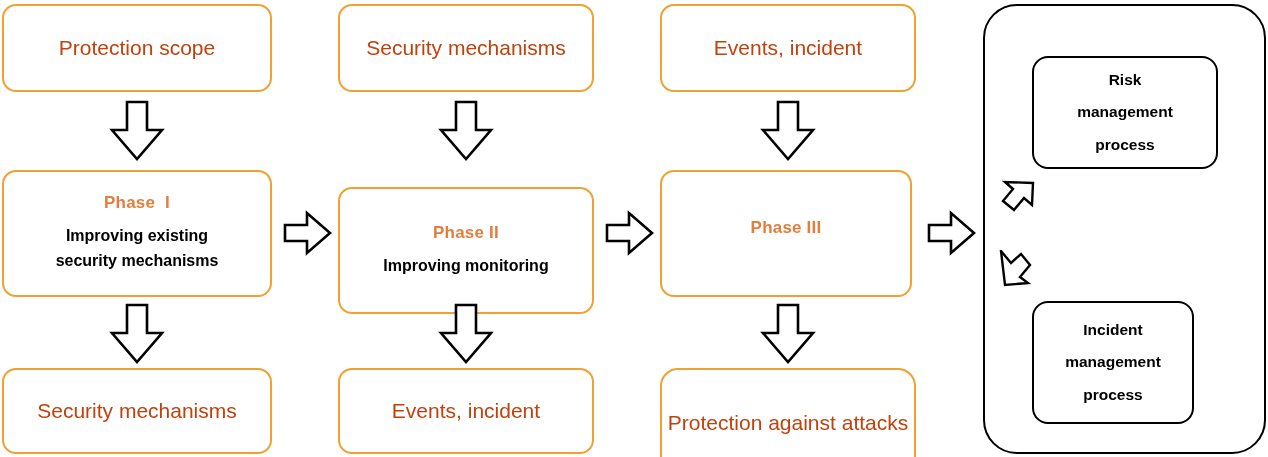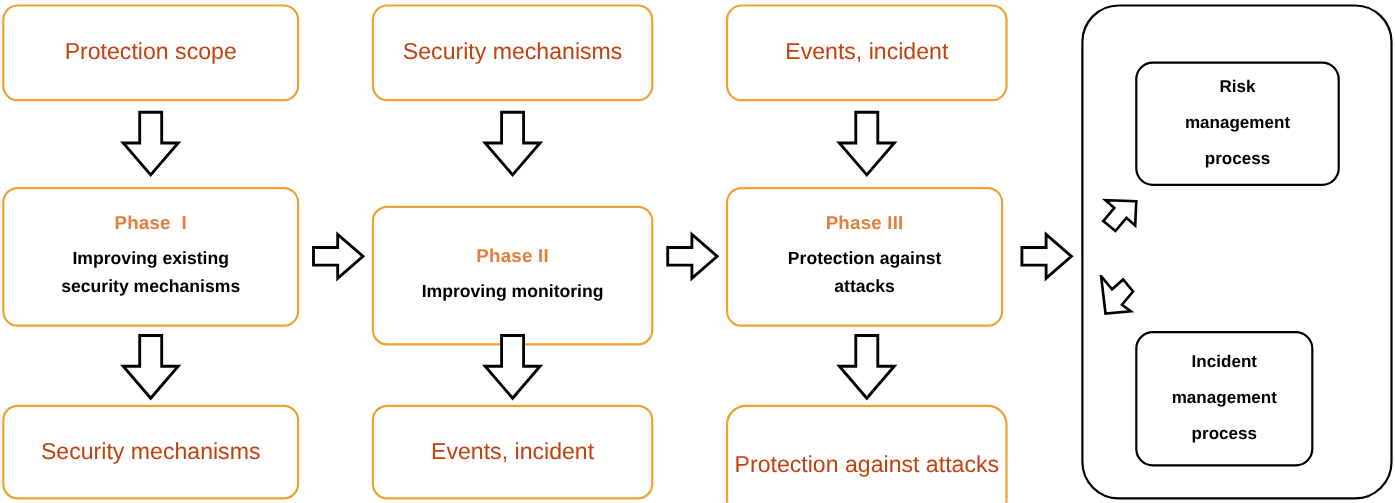--- a/index.html
+++ b/index.html
@@ -165,24 +165,20 @@
   </div>
 
   <div class="arrow" style="left:757px; top:100px;">
     <svg width="62" height="62" viewBox="0 0 62 62">
       <polygon points="21,2 41,2 41,30 56,30 31,59 6,30 21,30" fill="#ffffff" stroke="#000000" stroke-width="2.6" stroke-linejoin="miter"></polygon>
     </svg>
   </div>
 
   <div class="box phase" style="left:660px; top:170px; width:252px; height:127px;">
     <div class="phase-title">Phase III</div>
-    <div class="phase-body">
-      <div>Protection against</div>
-      <div>attacks</div>
-    </div>
   </div>
 
   <div class="arrow" style="left:757px; top:303px;">
     <svg width="62" height="62" viewBox="0 0 62 62">
       <polygon points="21,2 41,2 41,30 56,30 31,59 6,30 21,30" fill="#ffffff" stroke="#000000" stroke-width="2.6" stroke-linejoin="miter"></polygon>
     </svg>
   </div>
 
   <div class="box io" style="left:660px; top:368px; width:256px; height:110px;border-radius:18px;">
     <div>Protection against attacks</div>

